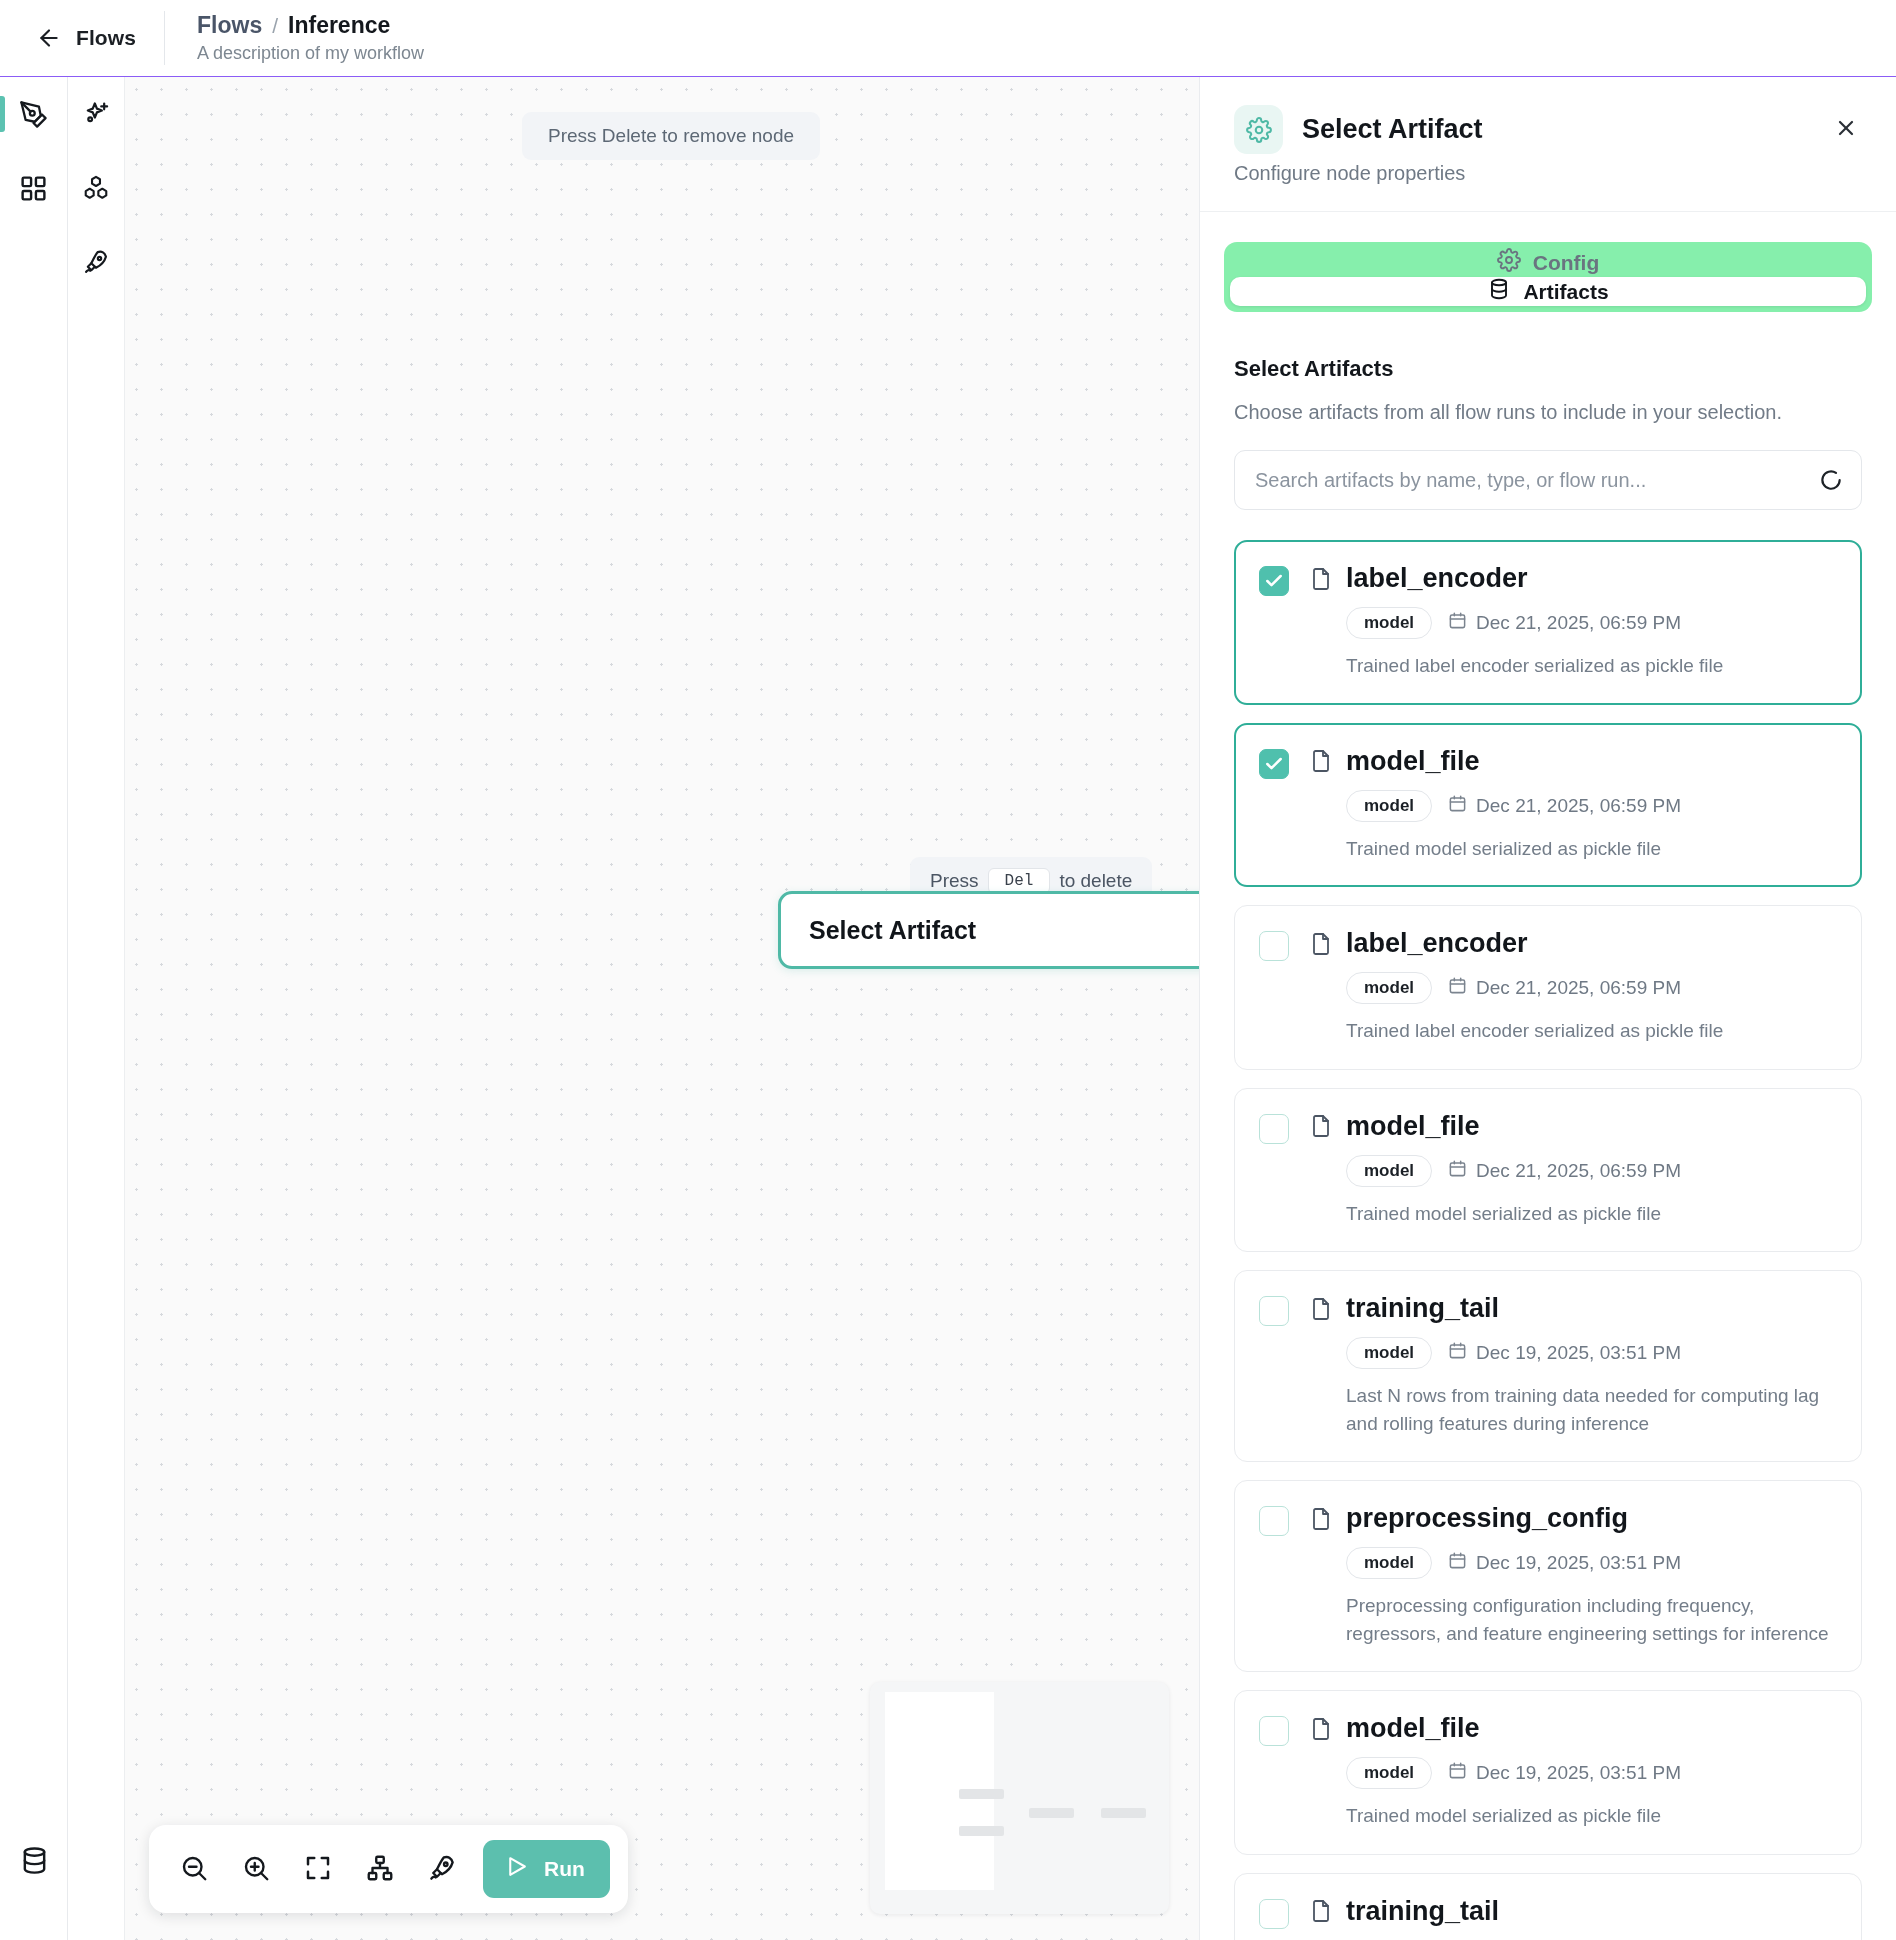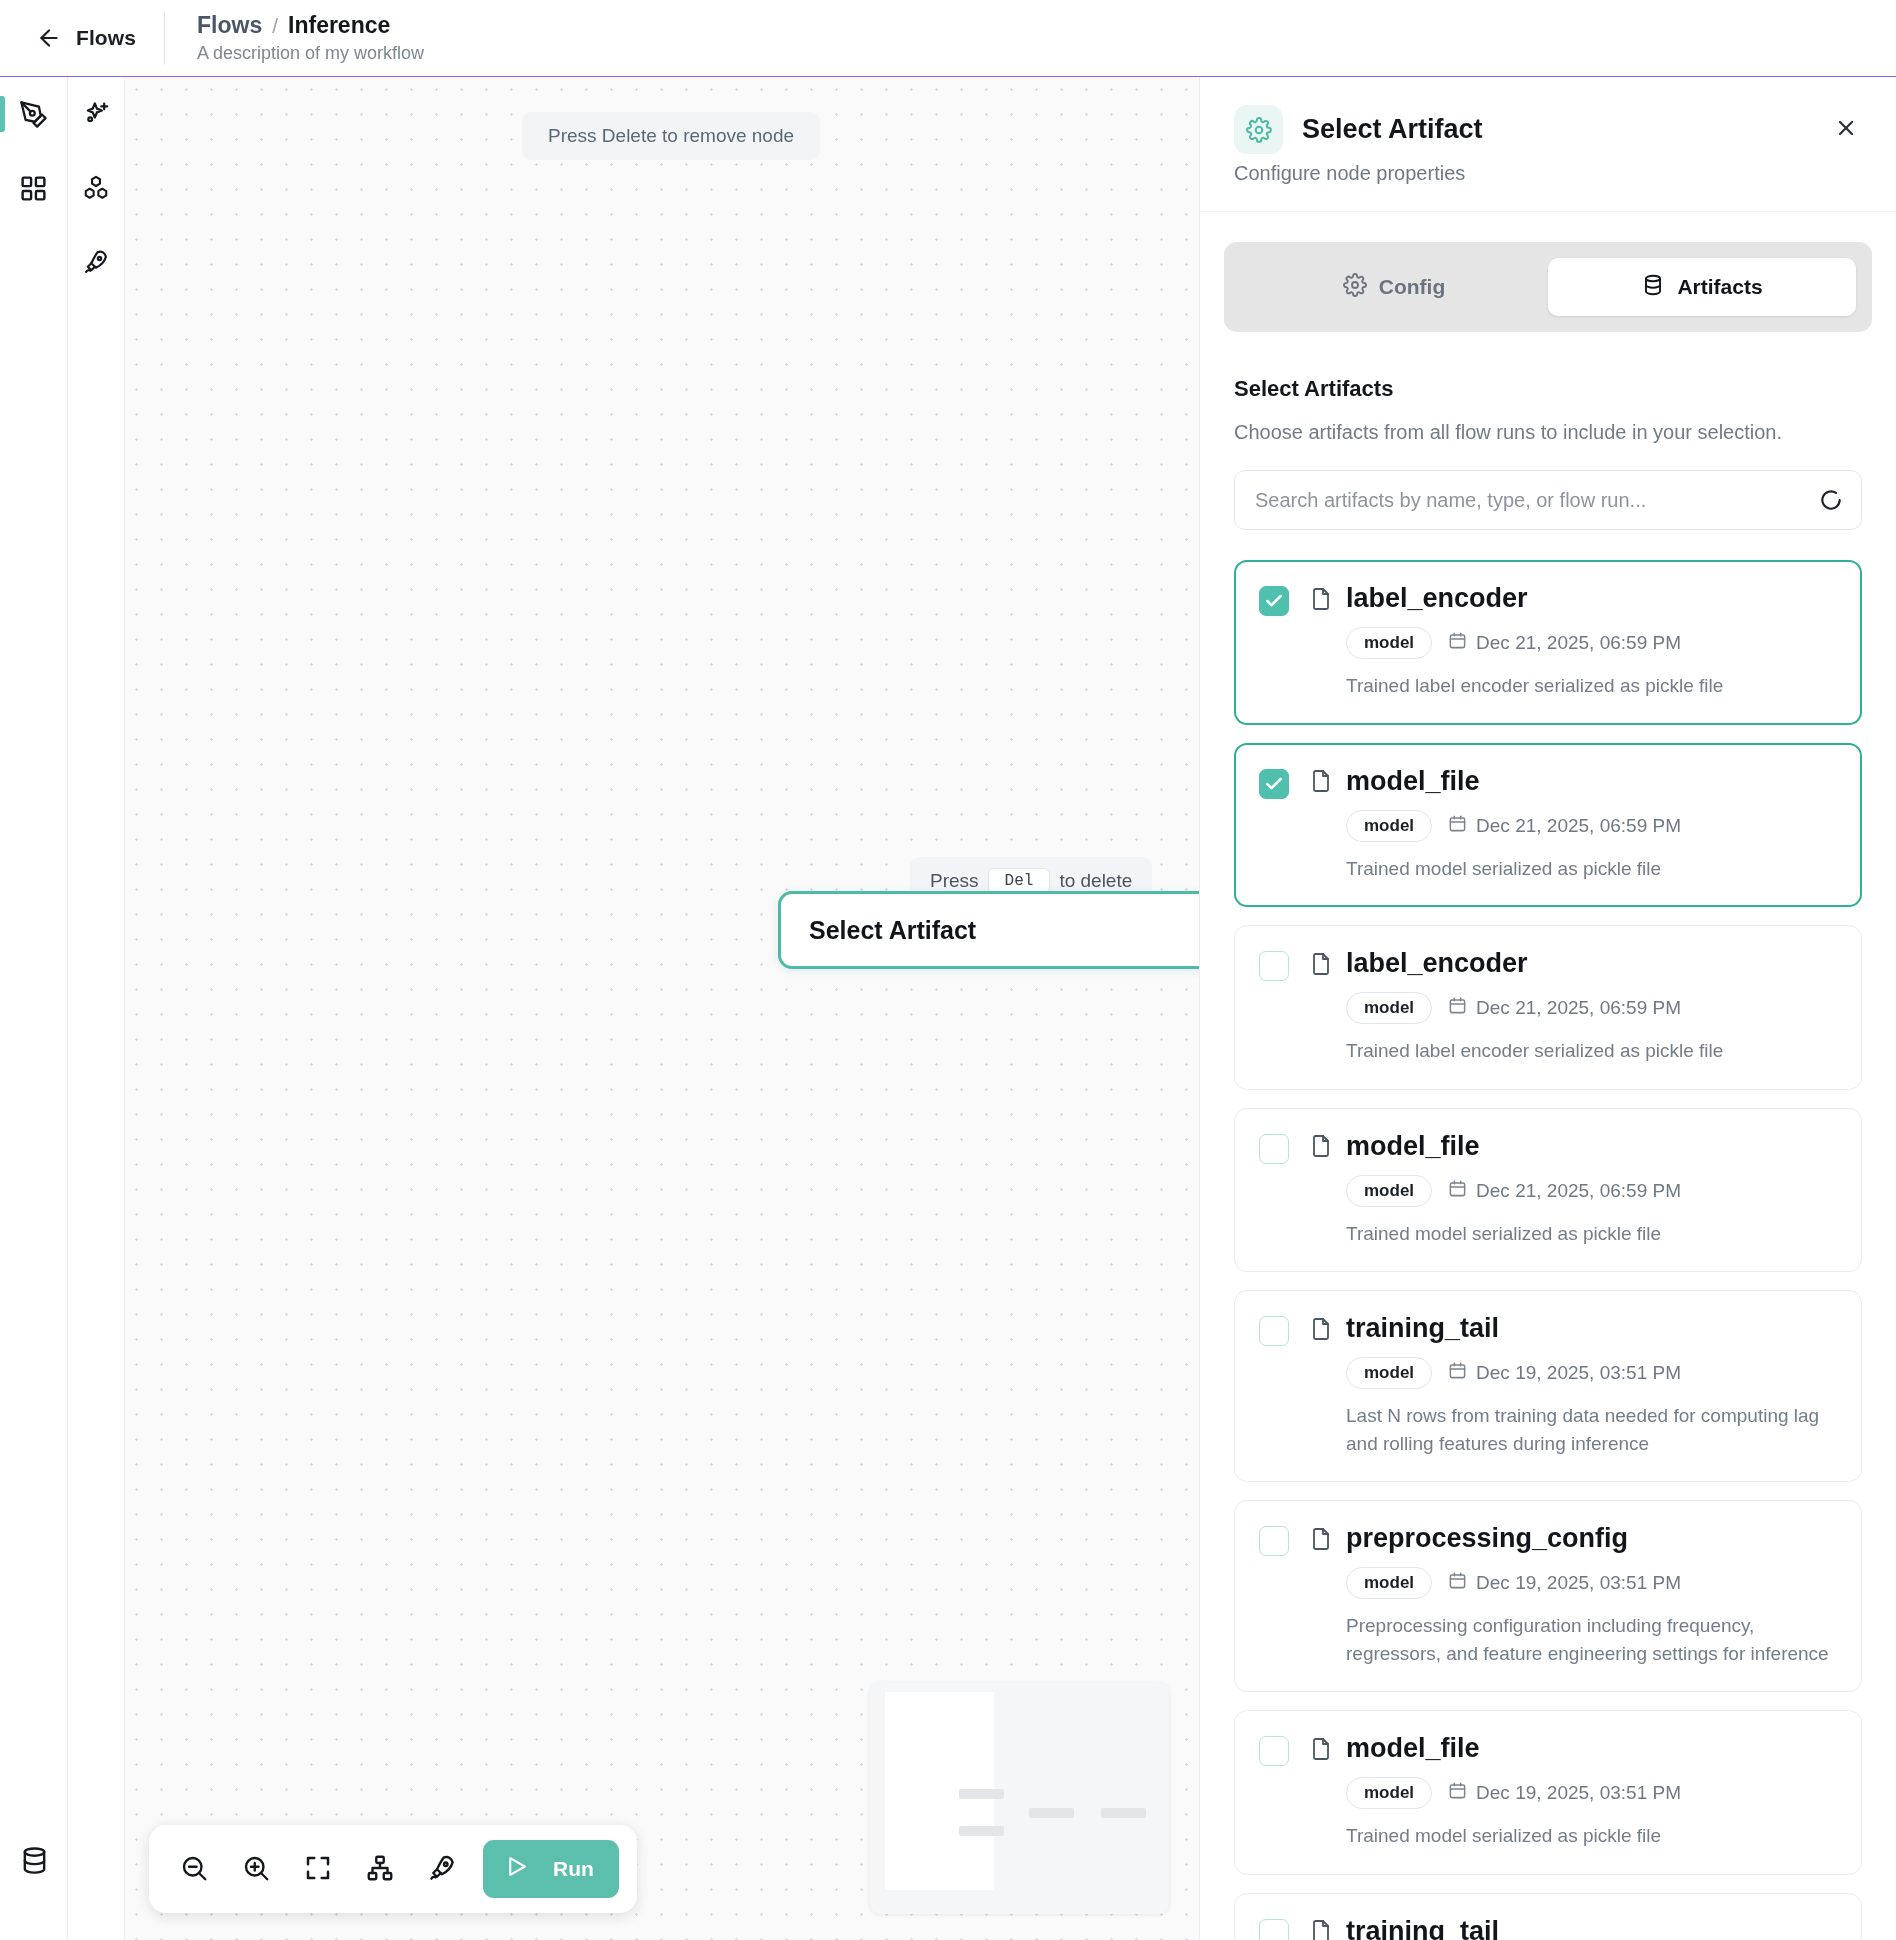--- a/index.html
+++ b/index.html
@@ -100,21 +100,21 @@
     display: flex; align-items: center; gap: 8px;
     padding: 15px 18px;
   }
   .tb-btn {
     width: 54px; height: 54px; border-radius: 11px; border: none; background: transparent;
     display: flex; align-items: center; justify-content: center; cursor: pointer;
     color: #14181d;
   }
   .tb-btn svg { width: 30px; height: 30px; }
   .run-btn {
-    display: flex; align-items: center; gap: 24px;
+    display: flex; align-items: center; gap: 15px;
     background: #5cbfae; color: #ffffff; border: none;
     border-radius: 11px; padding: 14px 25px 14px 21px;
     font-size: 21px; font-weight: 700; cursor: pointer; margin-left: 6px;
   }
   .run-btn svg { width: 25px; height: 25px; }
 
   
   .minimap {
     position: absolute; right: 31px; bottom: 27px; width: 299px; height: 232px;
     background: #f5f6f7; border-radius: 10px;
@@ -142,22 +142,23 @@
   .panel-close {
     position: absolute; right: 30px; top: 32px; width: 40px; height: 40px;
     display: flex; align-items: center; justify-content: center;
     border: none; background: transparent; cursor: pointer; color: #2a2f36;
   }
   .panel-close svg { width: 24px; height: 24px; }
 
   .panel-body { flex: 1; overflow: hidden; padding: 30px 24px 0 24px; }
 
   .tabs {
-    display: flex; background: #e5e5e5; border-radius: 13px; padding: 16px;
+    display: flex; background: #86efac; border-radius: 13px; padding: 6px;
     margin-bottom: 44px;
+    flex-direction: column;
   }
   .tab {
     flex: 1; display: flex; align-items: center; justify-content: center; gap: 12px;
     height: 58px; border-radius: 10px; border: none; background: transparent;
     font-size: 21px; font-weight: 600; color: #6a7480; cursor: pointer;
   }
   .tab svg { width: 24px; height: 24px; }
   .tab.active { background: #ffffff; color: #12161b; font-weight: 700; box-shadow: 0 1px 3px rgba(20,25,35,.10); }
 
   .section-title { font-size: 22px; font-weight: 700; color: #13171c; padding: 0 10px; }

